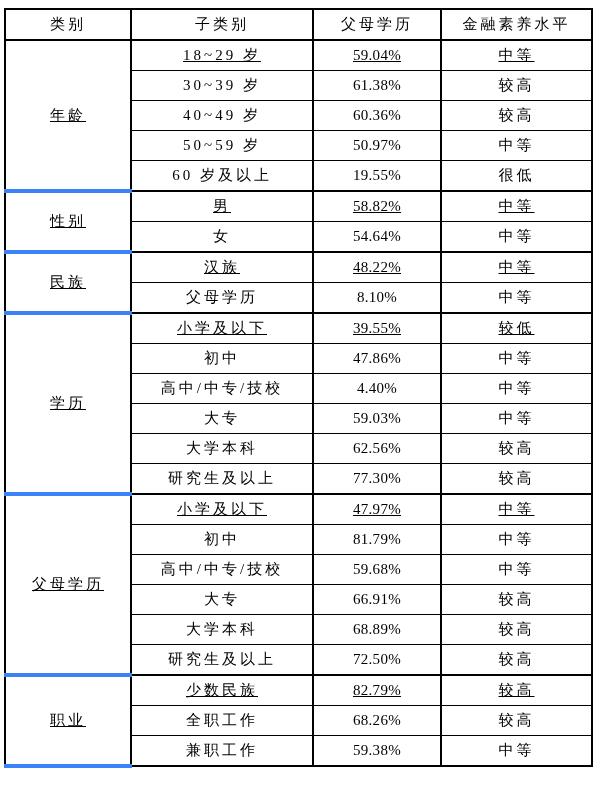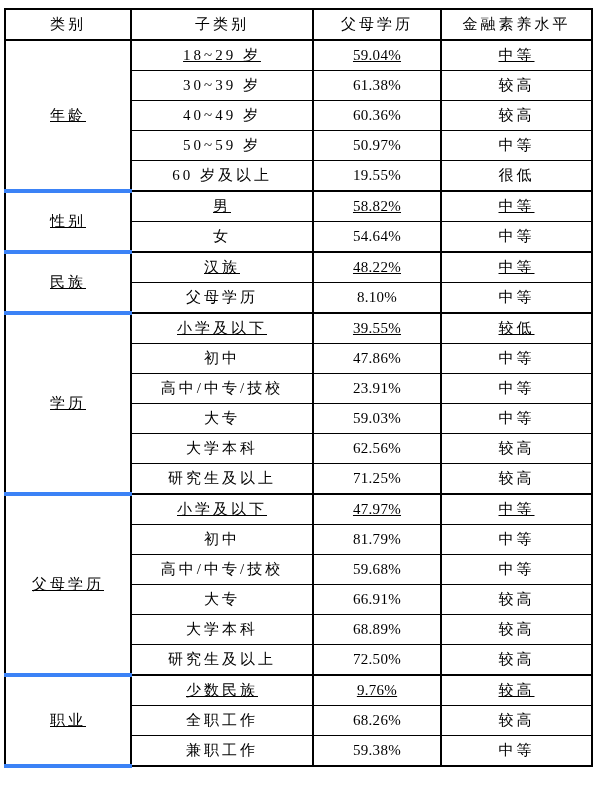--- a/index.html
+++ b/index.html
@@ -131,36 +131,36 @@
           <td class="rate-cell">39.55%</td>
           <td class="level-cell">较低</td>
         </tr>
         <tr>
           <td class="sub-cell">初中</td>
           <td class="rate-cell">47.86%</td>
           <td class="level-cell">中等</td>
         </tr>
         <tr>
           <td class="sub-cell">高中/中专/技校</td>
-          <td class="rate-cell">23.91%</td>
+          <td class="rate-cell">4.40%</td>
           <td class="level-cell">中等</td>
         </tr>
         <tr>
           <td class="sub-cell">大专</td>
           <td class="rate-cell">59.03%</td>
           <td class="level-cell">中等</td>
         </tr>
         <tr>
           <td class="sub-cell">大学本科</td>
           <td class="rate-cell">62.56%</td>
           <td class="level-cell">较高</td>
         </tr>
         <tr>
           <td class="sub-cell">研究生及以上</td>
-          <td class="rate-cell">71.25%</td>
+          <td class="rate-cell">77.30%</td>
           <td class="level-cell">较高</td>
         </tr>
         <tr class="group-start">
           <td class="category-cell" rowspan="6">父母学历</td>
           <td class="sub-cell">小学及以下</td>
           <td class="rate-cell">47.97%</td>
           <td class="level-cell">中等</td>
         </tr>
         <tr>
           <td class="sub-cell">初中</td>
@@ -183,21 +183,21 @@
           <td class="level-cell">较高</td>
         </tr>
         <tr>
           <td class="sub-cell">研究生及以上</td>
           <td class="rate-cell">72.50%</td>
           <td class="level-cell">较高</td>
         </tr>
         <tr class="group-start">
           <td class="category-cell" rowspan="3">职业</td>
           <td class="sub-cell">少数民族</td>
-          <td class="rate-cell">9.76%</td>
+          <td class="rate-cell">82.79%</td>
           <td class="level-cell">较高</td>
         </tr>
         <tr>
           <td class="sub-cell">全职工作</td>
           <td class="rate-cell">68.26%</td>
           <td class="level-cell">较高</td>
         </tr>
         <tr>
           <td class="sub-cell">兼职工作</td>
           <td class="rate-cell">59.38%</td>

